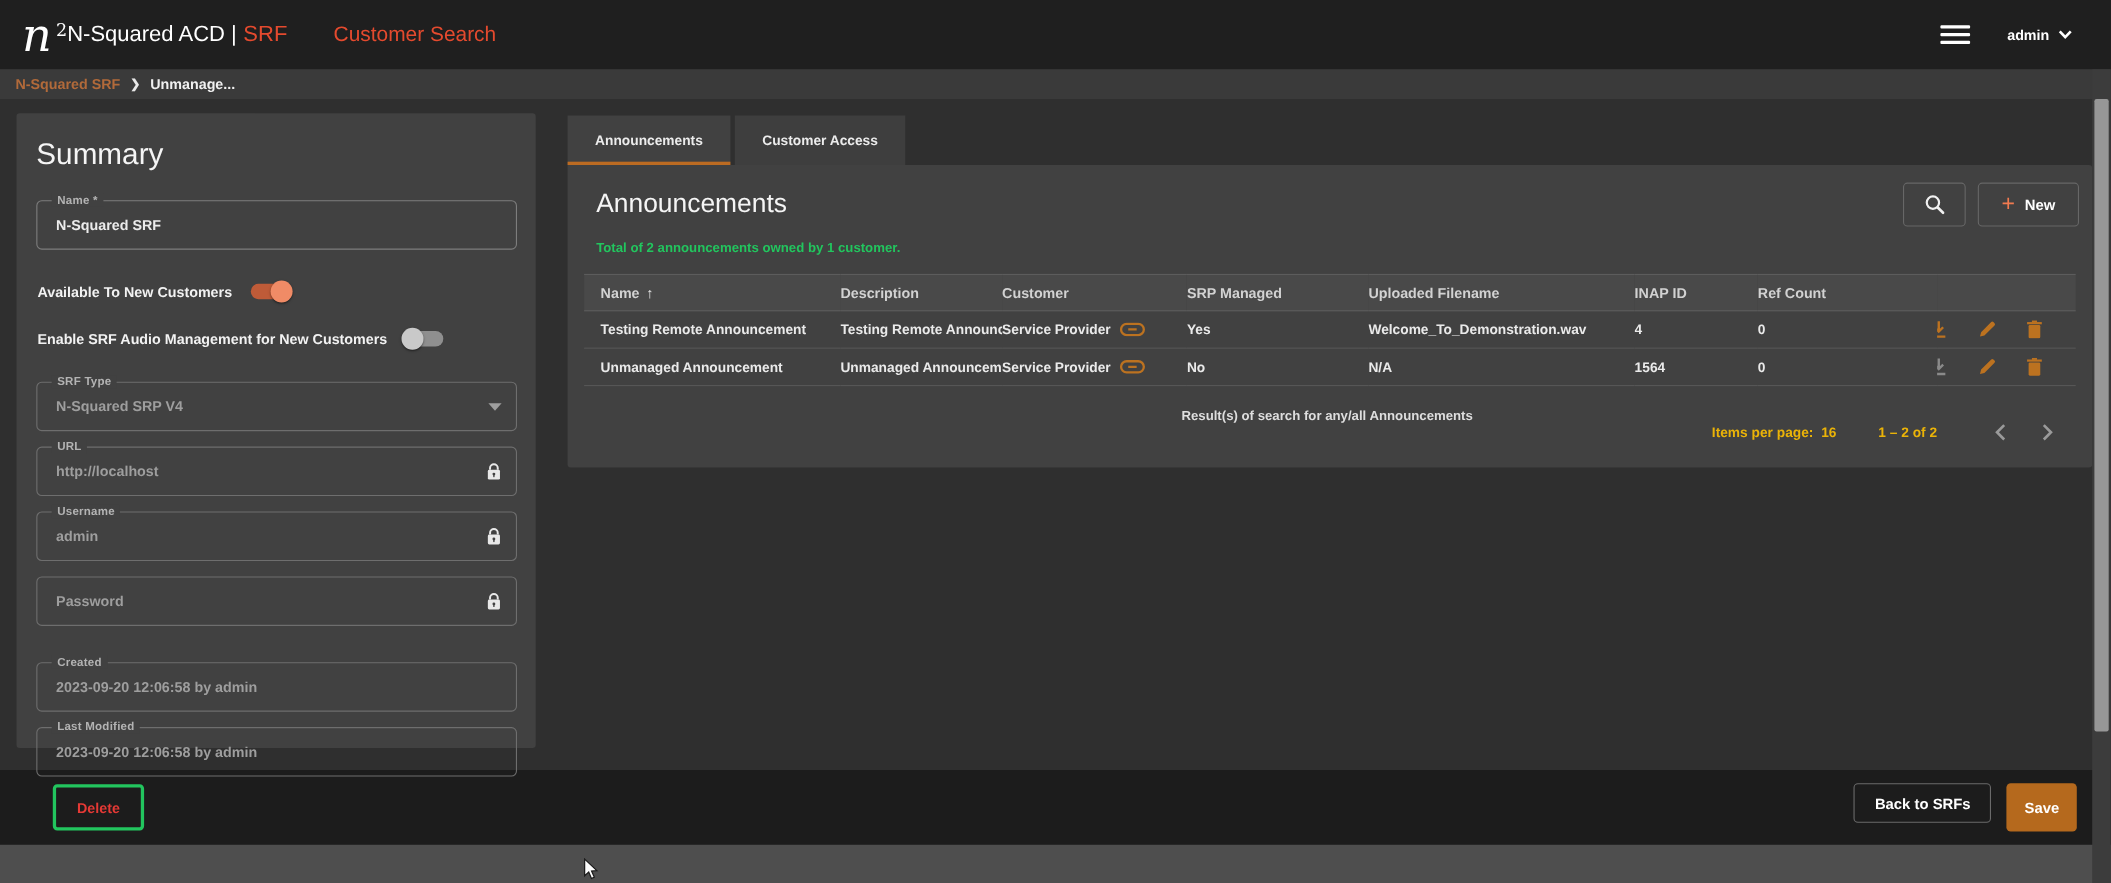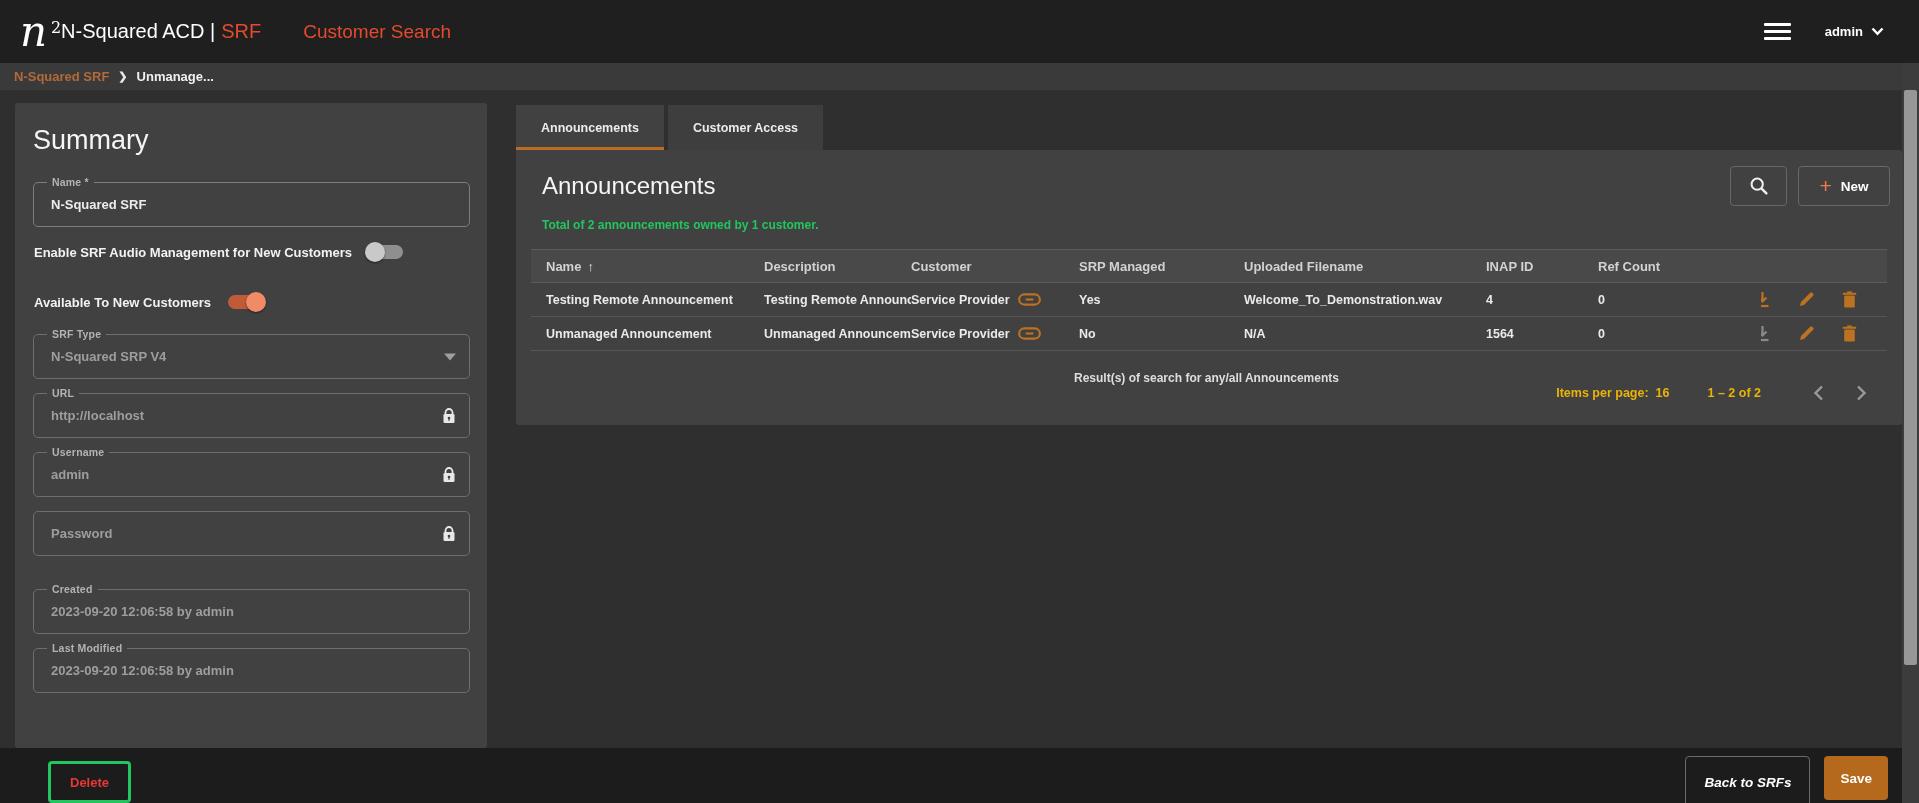--- a/index.html
+++ b/index.html
@@ -27,21 +27,21 @@
   .breadcrumb { height:27px; background:#3a3a3a; display:flex; align-items:center;
                 padding-left:14px; font-size:13px; font-weight:700; flex:0 0 auto; }
   .crumb-root { color:#b26a3a; cursor:pointer; }
   .crumb-sep  { color:#e8e8e8; font-size:11px; margin:0 9px; }
   .crumb-cur  { color:#f0f0f0; }
 
   
   .content { flex:1 1 auto; display:flex; align-items:flex-start; padding:13px 17px 0 15px; gap:29px; }
 
   
-  .panel { width:472px; height:645px; background:#414141; border-radius:3px;
+  .panel { width:472px; height:577px; background:#414141; border-radius:3px;
            padding:22px 17px 26px 18px; flex:0 0 auto; }
   .panel h1 { color:#f5f5f5; font-size:27px; font-weight:400; margin-bottom:26px; }
 
   .field { position:relative; height:45px; border:1px solid #6e6e6e; border-radius:5px;
            margin-bottom:14px; }
   .field.enabled { border-color:#7d7d7d; }
   .field-label { position:absolute; top:-7px; left:13px; background:#414141; padding:0 5px;
                  font-size:10.5px; font-weight:700; color:#b3b3b3; letter-spacing:.2px; }
   .field-value, .field input { display:block; width:100%; height:43px; line-height:43px;
                  padding-left:17px; font-size:13px; font-weight:700; color:#9e9e9e;
@@ -110,23 +110,23 @@
   .pag-chev { display:flex; margin-right:32px; }
   .pag-chev:last-child { margin-right:0; }
 
   
   .footer-bar { height:68px; background:#1c1c1c; display:flex; align-items:center;
                 padding:0 31px 0 48px; flex:0 0 auto; }
   .btn-delete { height:42px; padding:0 19px; border:3px solid #22c55e; border-radius:4px;
                 background:transparent; color:#e53935; font-size:13px; font-weight:700; cursor:pointer;
                 font-family:"Liberation Sans", sans-serif; }
   .footer-right { margin-left:auto; display:flex; gap:14px; }
-  .btn-back { height:52px; padding:0 18px; border:1px solid #6a6a6a; border-radius:4px;
+  .btn-back { height:36px; padding:0 18px; border:1px solid #6a6a6a; border-radius:4px;
               background:transparent; color:#fff; font-size:13.5px; font-weight:700; cursor:pointer;
-              font-family:"Liberation Sans", sans-serif;font-style:italic; }
+              font-family:"Liberation Sans", sans-serif; }
   .btn-save { height:44px; padding:0 16px; border:none; border-radius:4px; background:#b5691d;
               color:#fff; font-size:13.5px; font-weight:700; cursor:pointer;
               font-family:"Liberation Sans", sans-serif; }
   .bottom-strip { height:35px; background:#4e4e4e; flex:0 0 auto; position:relative; }
 
   
   .scrollbar { position:absolute; right:0; top:63px; width:17px; height:740px; background:#3c3c3c; }
   .scroll-thumb { position:absolute; left:2px; width:13px; top:27px; height:575px;
                   background:#979797; border-radius:2px; cursor:grab; }
 
@@ -169,31 +169,31 @@
   <div class="content">
 
     <div class="panel">
       <h1>Summary</h1>
 
       <div class="field enabled">
         <span class="field-label">Name *</span>
         <input value="N-Squared SRF" style="">
       </div>
 
+      <div class="toggle-row first">
+        <span class="toggle-label">Available To New Customers</span>
+        <div class="switch on">
+          <div class="track"></div>
+            <div class="thumb"></div>
+        </div>
+      </div>
+
       <div class="toggle-row last">
         <span class="toggle-label">Enable SRF Audio Management for New Customers</span>
         <div class="switch off">
-          <div class="track"></div>
-            <div class="thumb"></div>
-        </div>
-      </div>
-
-      <div class="toggle-row first">
-        <span class="toggle-label">Available To New Customers</span>
-        <div class="switch on">
           <div class="track"></div>
             <div class="thumb"></div>
         </div>
       </div>
 
       <div class="field">
         <span class="field-label">SRF Type</span>
         <span class="field-value">N-Squared SRP V4</span>
         <span class="field-icon">
             <span class="dd-arrow"></span>

